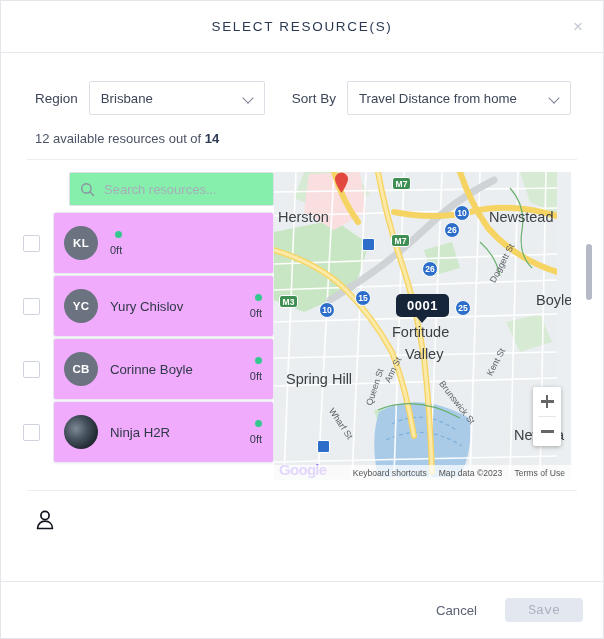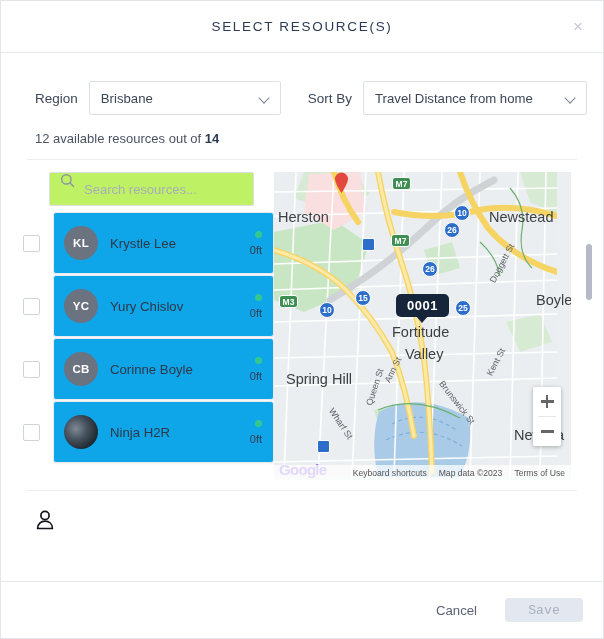--- a/index.html
+++ b/index.html
@@ -49,21 +49,21 @@
     padding: 28px 8px 0 34px;
   }
   .filter-label {
     font-size: 13.5px; color: #3c4657; margin-right: 11px;
   }
   .select-box {
     height: 34px; border: 1px solid #dcdfe6; border-radius: 2px;
     background: #fff; display: flex; align-items: center;
     padding: 0 11px; position: relative; cursor: pointer;
   }
-  .select-box.region { width: 192px; }
+  .select-box.region { width: 176px; }
   .select-box.sortby { width: 224px; }
   .select-value {
     font-size: 13.2px; color: #3c4657; flex: 1;
     white-space: nowrap; overflow: hidden;
   }
   .chev {
     width: 9px; height: 9px; position: relative; flex: 0 0 9px;
     margin-left: 6px;
   }
   .chev::after {
@@ -92,45 +92,45 @@
     height: 320px; position: relative;
   }
 
   
   .list-col {
     width: 273px; flex: 0 0 273px;
     padding-left: 22px; position: relative;
     overflow: hidden;
   }
   .search-wrap {
-    margin-left: 26px; width: 205px; height: 34px;
+    margin-left: 46px; width: 205px; height: 34px;
     border: 1px solid #dcdfe6; border-radius: 2px;
-    display: flex; padding: 0 10px;
-    background: #bef264;
+    display: flex; align-items: center; padding: 0 10px;
+    background: #86efac;
   }
   .search-ico { flex: 0 0 15px; margin-right: 9px; color: #8b93a3; display: flex; }
   .search-input {
     border: none; outline: none; flex: 1; font-size: 13px;
     color: #3c4657; font-family: "Liberation Sans", sans-serif;
     background: transparent;
   }
   .search-input::placeholder { color: #a7adba; }
 
   .res-list { margin-top: 10px; }
   .res-row {
     display: flex; align-items: center;
     margin-bottom: 9px; height: 54px;
   }
   .cb {
     width: 17px; height: 17px; flex: 0 0 17px;
     border: 1px solid #cfd3dc; border-radius: 2px;
     background: #fff; margin-right: 13px; cursor: pointer;
   }
   .res-card {
-    flex: 1; height: 62px; background: #0ea5e9;
+    flex: 1; height: 62px; background: #f0abfc;
     border: 1px solid #e8eaee; border-radius: 3px;
     box-shadow: 0 1px 2px rgba(40,48,70,.055);
     display: flex; align-items: center;
     padding: 0 11px 0 10px; cursor: pointer;
   }
   .avatar {
     width: 34px; height: 34px; border-radius: 50%;
     flex: 0 0 34px; margin-right: 12px;
     display: flex; align-items: center; justify-content: center;
     color: #fff; font-size: 11.5px; font-weight: 700;
@@ -293,21 +293,20 @@
             </svg>
           </span>
           <input class="search-input" type="text" placeholder="Search resources..." style="">
         </div>
 
         <div class="res-list" id="res-list">
             <div class="res-row">
               <div class="cb"></div>
               <div class="res-card">
                 <div class="avatar">KL</div>
-                <div class="res-name">Krystle Lee</div>
                 <div class="res-meta">
                   <span class="dot" style="background: rgb(53, 200, 142);"></span>
                   <span class="dist">0ft</span>
                 </div>
               </div>
             </div>
             <div class="res-row">
               <div class="cb"></div>
               <div class="res-card">
                 <div class="avatar">YC</div>

